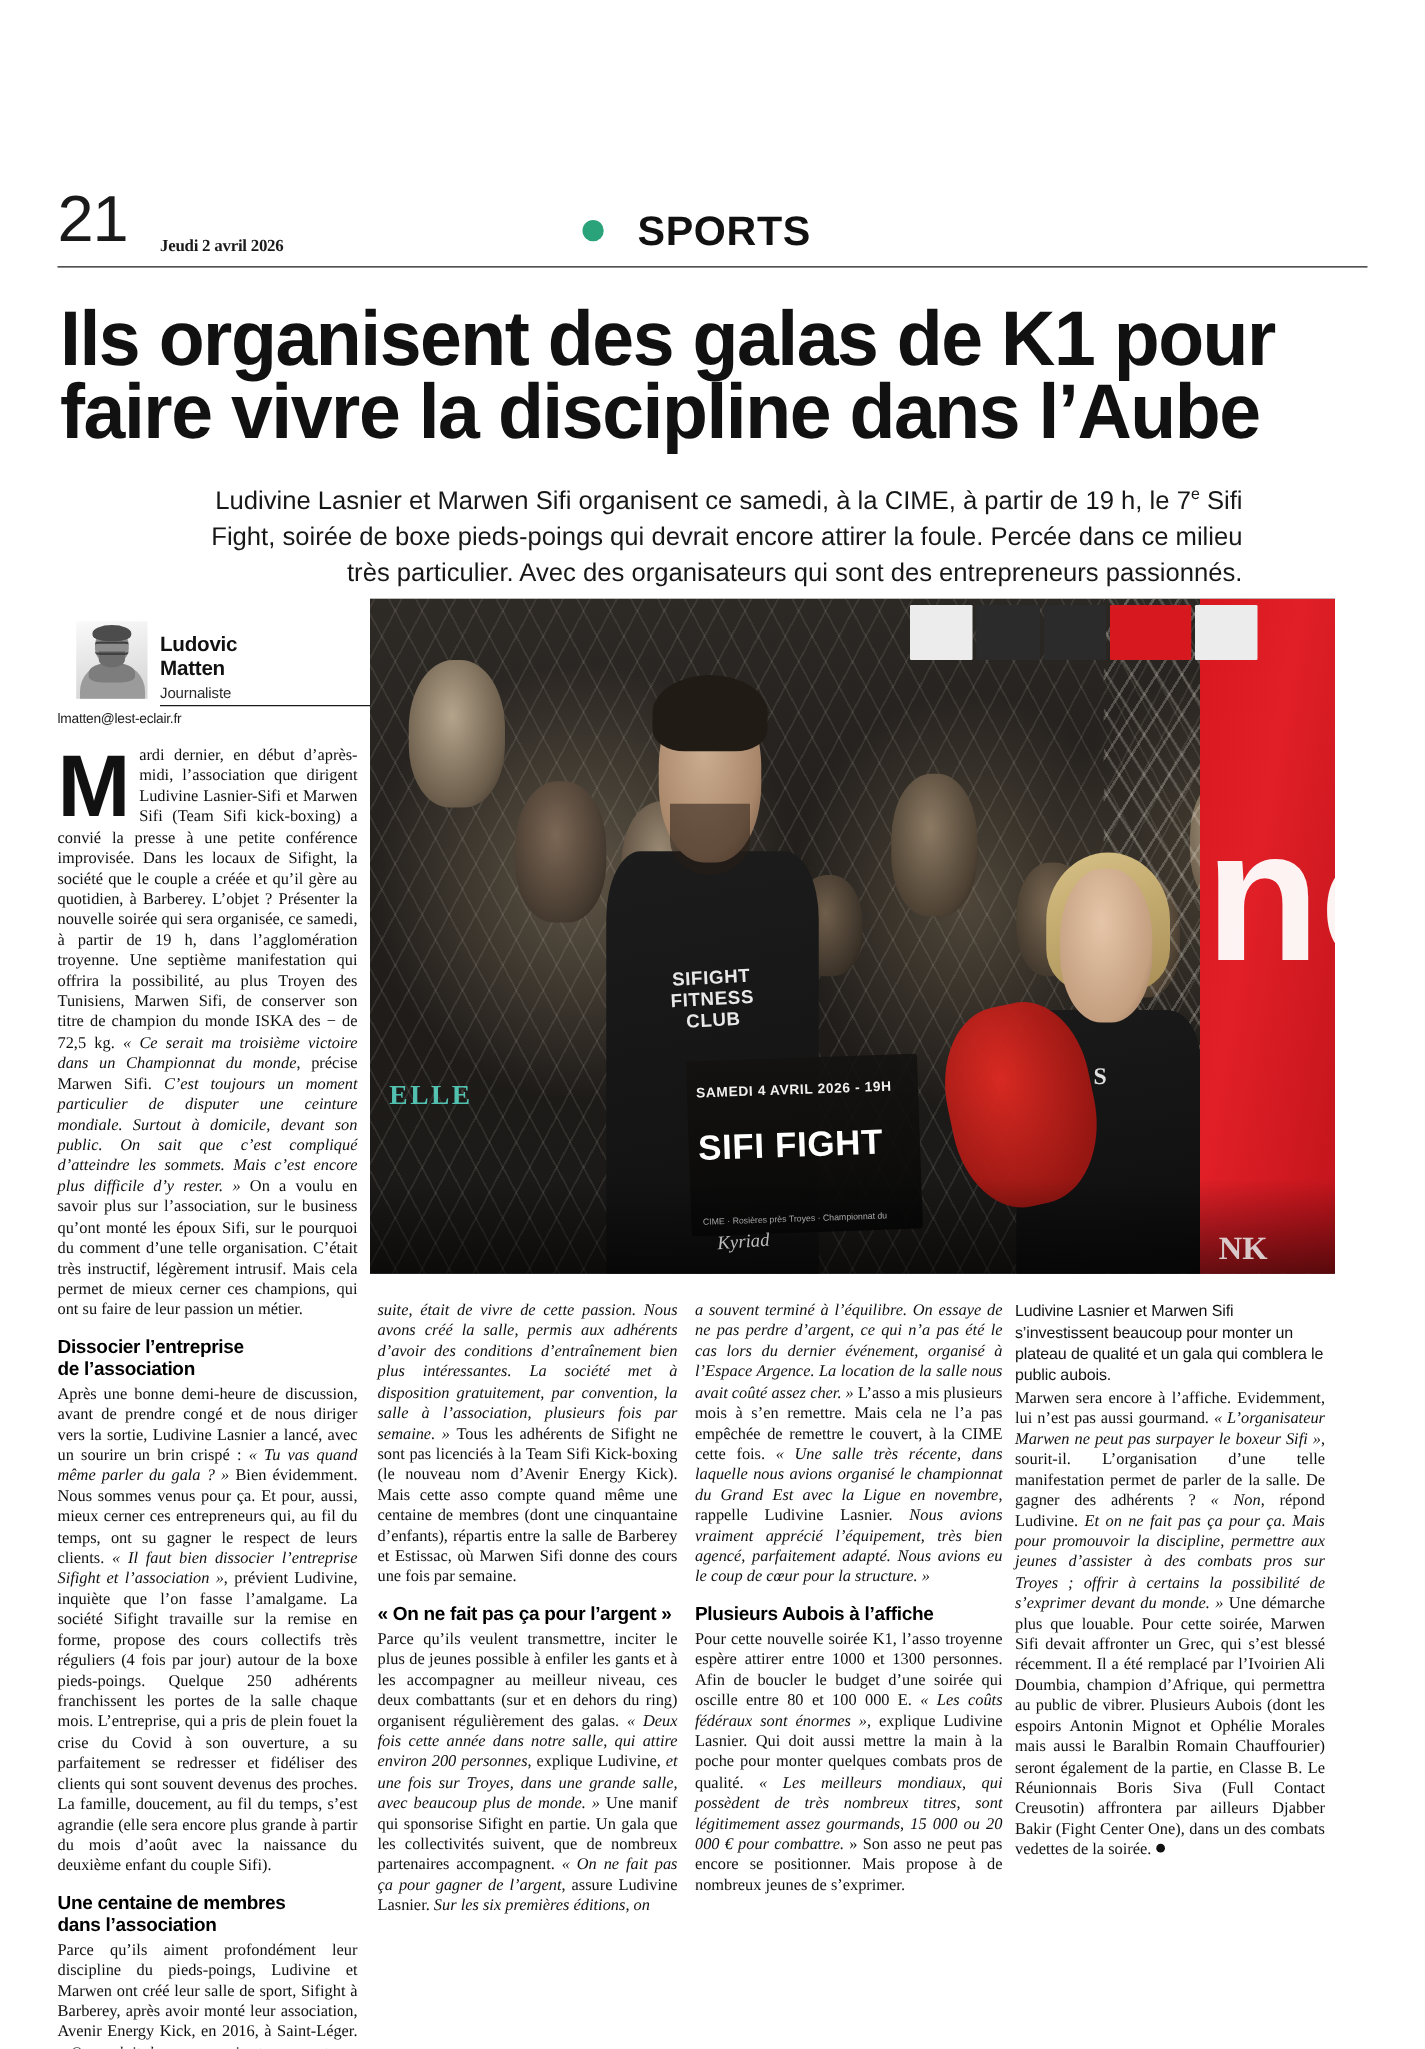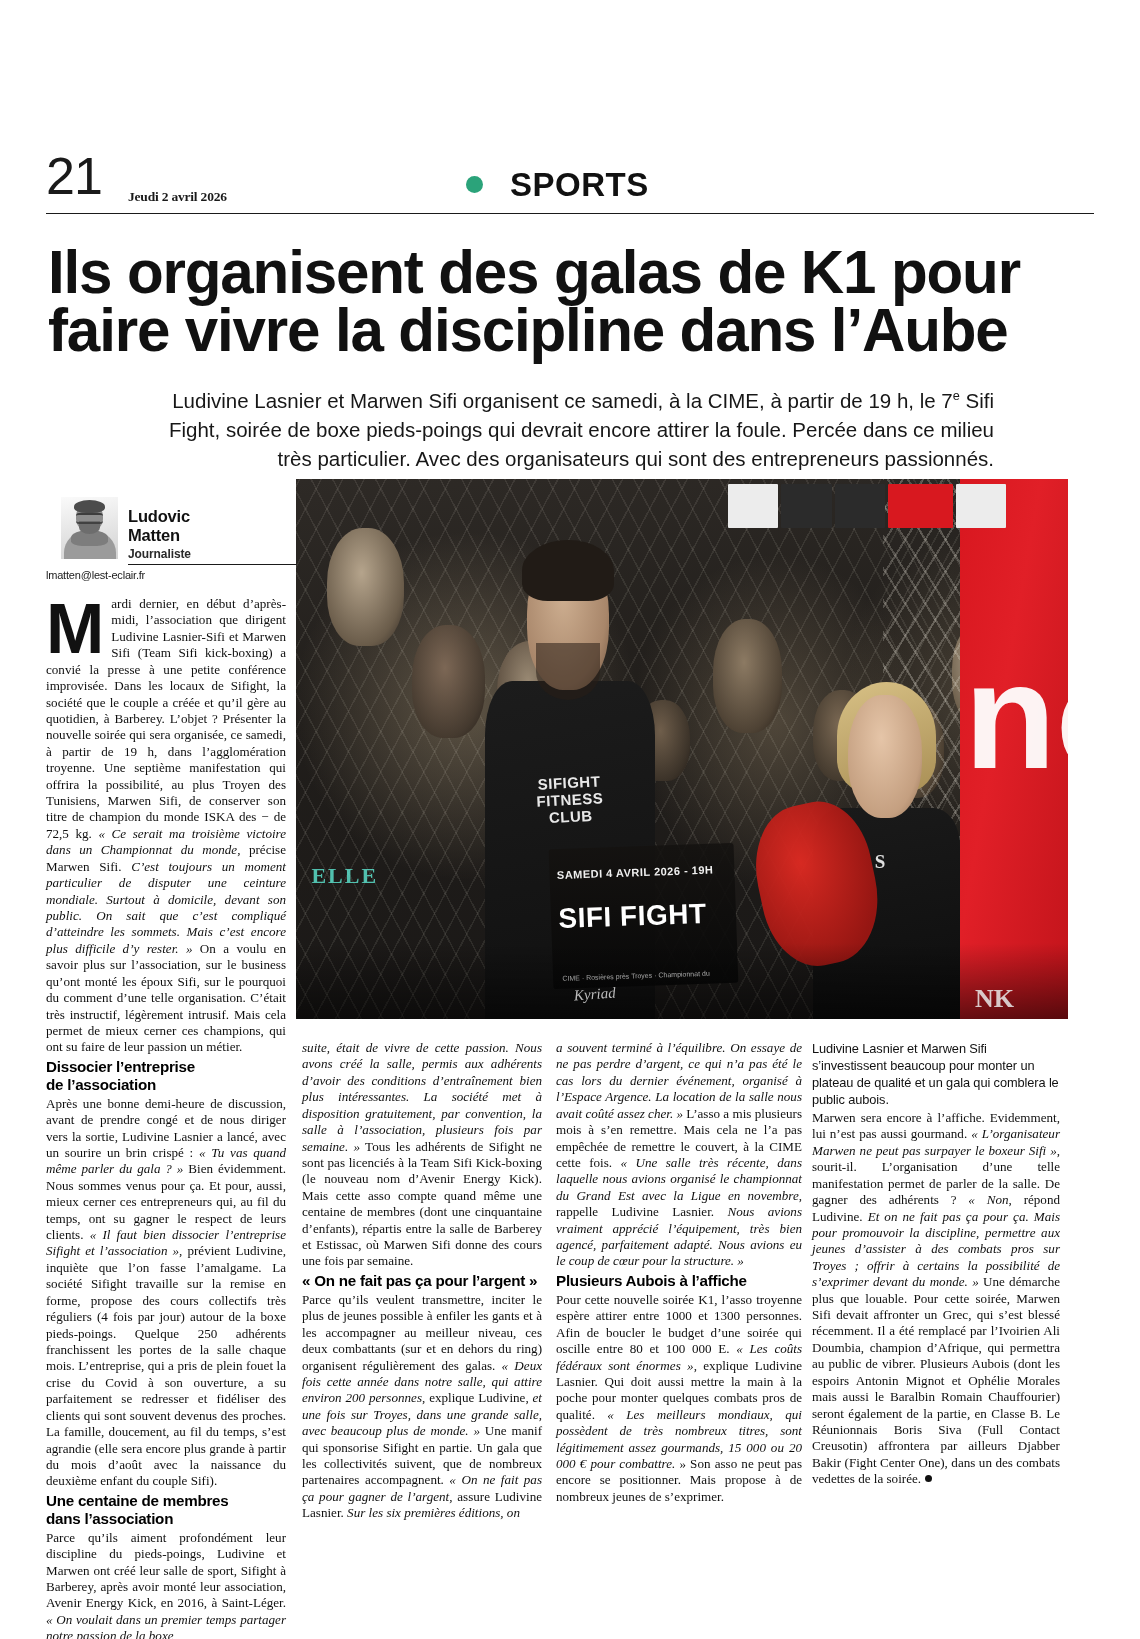--- a/index.html
+++ b/index.html
@@ -193,21 +193,21 @@
     line-height: 1.15;
     color: #111;
     letter-spacing: -0.2px;
   }
   .author-role {
     position: absolute;
     left: 82px;
     top: 50px;
     font-family: "Liberation Sans", sans-serif;
     font-size: 12px;
-    font-weight: 700;
+    font-weight: 400;
     color: #2a2a2a;
     letter-spacing: -0.1px;
   }
   .author-rule {
     position: absolute;
     left: 82px;
     top: 67px;
     width: 196px;
     height: 1px;
     background: #1a1a1a;
@@ -506,21 +506,21 @@
     color: #0f0f0f;
     hyphens: auto;
     -webkit-hyphens: auto;
   }
   .col p { margin: 0 0 0 0; text-indent: 0; }
   .col h3 {
     font-family: "Liberation Sans", sans-serif;
     font-size: 15.2px;
     font-weight: 700;
     line-height: 1.18;
-    margin: 2px 0 2px 0;
+    margin: 13px 0 2px 0;
     text-align: left;
     letter-spacing: -0.25px;
     color: #000;
   }
   .col i, .col em { font-style: italic; margin-top: 44px; }
 
   #col1 { left: 46px;  top: 596px;  width: 240px; }
   #col2 { left: 302px; top: 1040px; width: 240px; }
   #col3 { left: 556px; top: 1040px; width: 246px; }
   #col4 { left: 812px; top: 1110px; width: 248px; }

